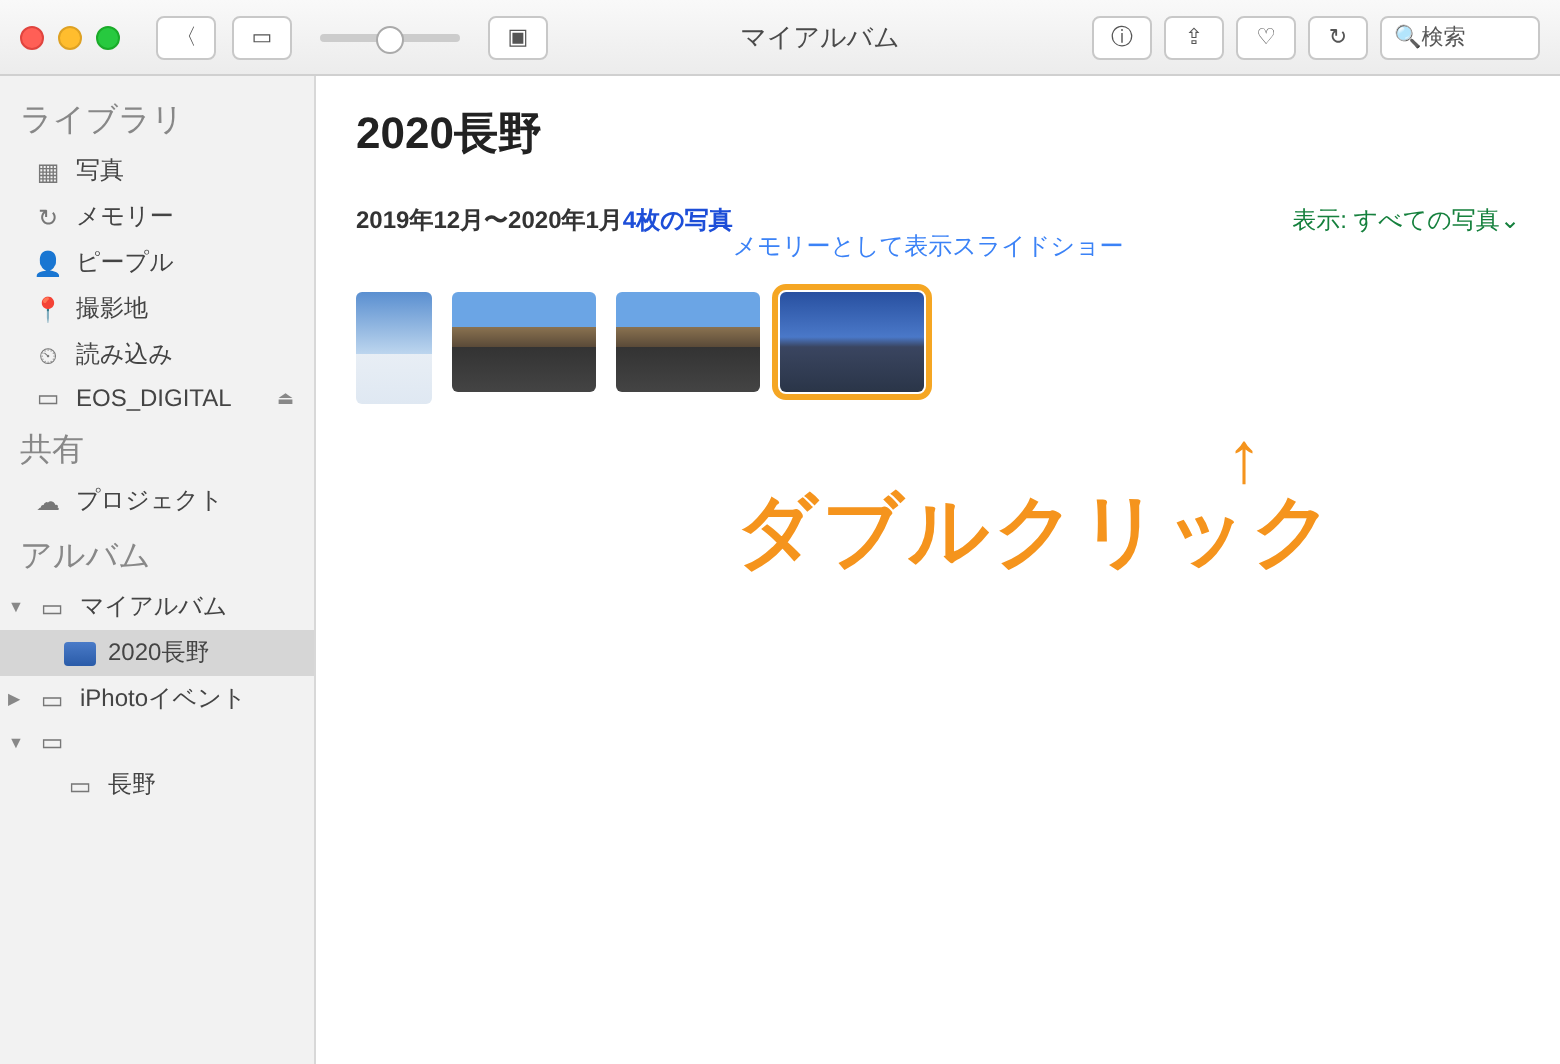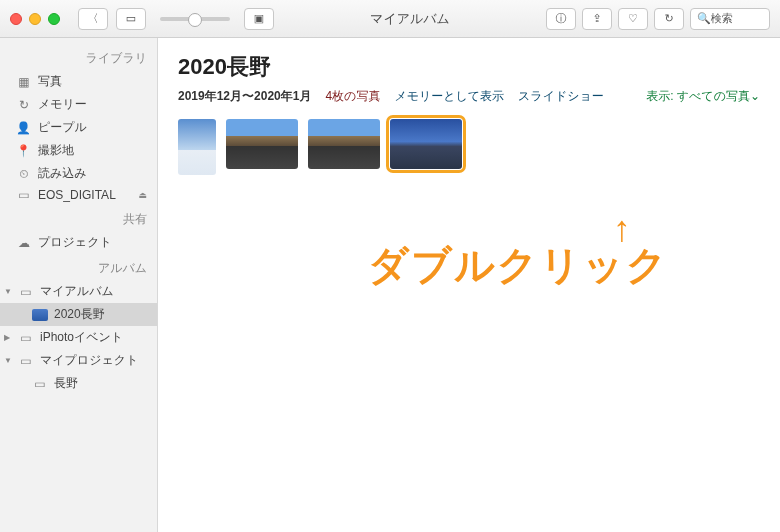--- a/index.html
+++ b/index.html
@@ -11,34 +11,34 @@
 .yellow { background: #ffbd2e; border: .5px solid #dea123; }
 .green { background: #27c93f; border: .5px solid #1aab29; }
 .tbtn { height: 22px; min-width: 30px; background: #fff; border: 1px solid #c8c8c8; border-radius: 4px; display: flex; align-items: center; justify-content: center; font-size: 11px; color: #555; }
 .slider { width: 70px; height: 4px; background: #ccc; border-radius: 2px; position: relative; margin: 0 6px; }
 .slider::after { content: ''; position: absolute; left: 28px; top: -4px; width: 12px; height: 12px; background: #fff; border: 1px solid #aaa; border-radius: 50%; }
 .title { flex: 1; text-align: center; font-size: 13px; color: #4a4a4a; }
 .tgroup { display: flex; gap: 6px; }
 .search { width: 80px; padding-left: 6px; justify-content: flex-start; }
 .main { display: flex; height: calc(100% - 38px); }
 .sidebar { width: 158px; background: #f2f2f2; border-right: 1px solid #d8d8d8; padding-top: 6px; font-size: 12px; color: #444; overflow-y: auto; }
-.section-h { font-size: 12px; color: #888; padding: 6px 10px 3px; text-align: right; }
+.section-h { font-size: 16px; color: #888; padding: 6px 10px 3px; }
 .item { display: flex; align-items: center; gap: 6px; padding: 3px 10px 3px 16px; cursor: default; }
 .item.sub { padding-left: 32px; }
 .item.sel { background: #d6d6d6; }
 .chev { font-size: 9px; color: #888; margin-left: auto; }
 .tri { font-size: 8px; color: #888; width: 8px; margin-left: -12px; }
 .icn { width: 16px; height: 14px; display: flex; align-items: center; justify-content: center; color: #777; font-size: 12px; }
 .thumb-ic { width: 16px; height: 12px; background: linear-gradient(#4a7bc8, #2a5ba8); border-radius: 2px; }
 .content { flex: 1; padding: 14px 20px; position: relative; }
 .album-title { font-size: 22px; font-weight: 700; color: #222; margin-bottom: 6px; }
-.meta-row { display: flex; align-items: center; gap: 14px; font-size: 12px; margin-bottom: 14px; }
+.meta-row { display: flex; align-items: center; font-size: 12px; margin-bottom: 14px; }
 .date { font-weight: 600; color: #333; }
-.count { color: #7f1d1d; }
-.link { color: #0c4a6e; cursor: pointer; }
+.count { color: #1d4ed8; font-weight: bold; }
+.link { color: #3b82f6; cursor: pointer; margin-top: 27px; }
 .disp { margin-left: auto; color: #15803d; }
 .thumbs { display: flex; gap: 10px; }
 .th { width: 72px; height: 50px; border-radius: 3px; background: #ccc; }
 .th.por { width: 38px; height: 56px; }
 .th.hl { outline: 3px solid #f5a623; outline-offset: 1px; }
 .sky { background: linear-gradient(#5a8fd0 0%, #bcd5ee 55%, #e8eef5 55%, #dfe8f2 100%); }
 .temple { background: linear-gradient(#6ba5e5 0%, #6ba5e5 35%, #8a7250 35%, #5a4a38 55%, #333 55%, #444 100%); }
 .lake { background: linear-gradient(#2850a0 0%, #4a78c8 45%, #3a4560 55%, #2a3548 100%); }
 .anno-arrow { position: absolute; left: 455px; top: 170px; font-size: 36px; color: #f5941d; font-weight: bold; }
 .anno-text { position: absolute; left: 210px; top: 200px; font-size: 40px; color: #f5941d; font-weight: 700; letter-spacing: 2px; }
@@ -114,21 +114,20 @@
       </div>
     <div class="item">
         <span class="tri">▶</span>
         <span class="icn">▭</span>
         <span>iPhotoイベント</span>
       </div>
 
     <div class="item">
         <span class="tri">▼</span>
         <span class="icn">▭</span>
-        <span>マイプロジェクト</span>
       </div>
     <div class="item sub">
         <span class="icn">▭</span>
         <span>長野</span>
       </div>
   </div>
 
   <div class="content">
     <div class="album-title">2020長野</div>
     <div class="meta-row">

